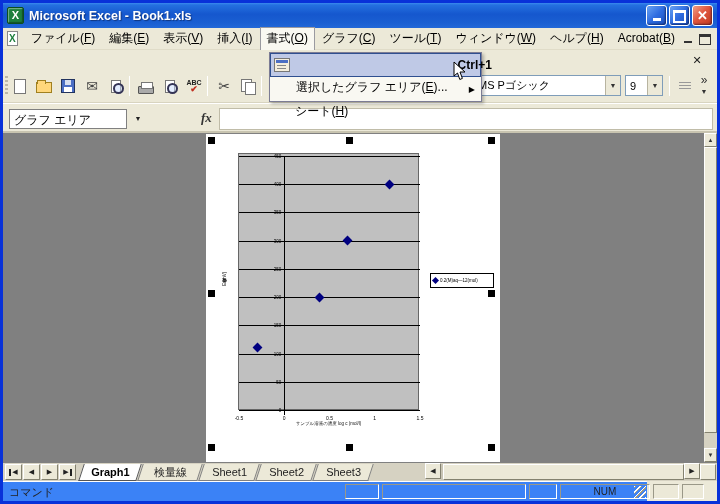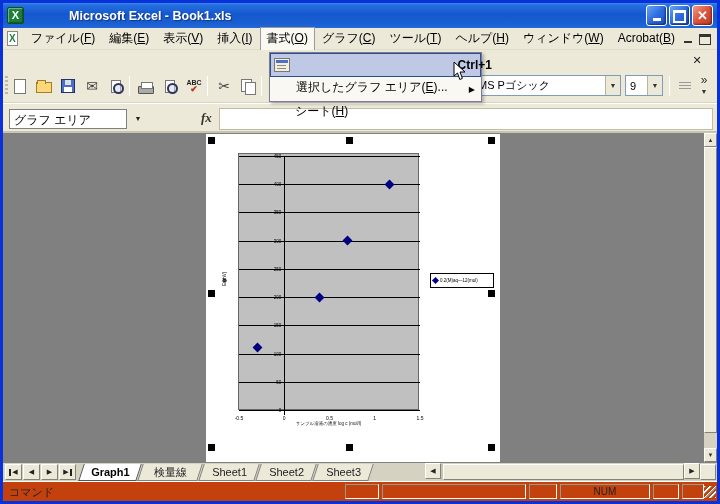--- a/index.html
+++ b/index.html
@@ -7,21 +7,21 @@
   body { position:relative; background:#0831D9; }
   .window { position:absolute; inset:0; border:3px solid #0831D9; background:#ECE9D8; }
 
   
   .titlebar { position:absolute; left:0; top:0; width:714px; height:25px;
     background:linear-gradient(180deg,#3A8AEE 0%,#2470E0 8%,#1557CE 45%,#1A5FD2 80%,#2268D8 100%);
     display:flex; align-items:center; padding:0 4px; }
   .app-icon { width:17px; height:17px; background:#1E7F3C; border:1px solid #0C4F20; border-radius:2px;
     color:#fff; font-weight:bold; font-size:11px; text-align:center; line-height:15px; margin-right:5px;
     box-shadow:inset -1px -1px 1px rgba(0,0,0,.35), inset 1px 1px 1px rgba(255,255,255,.4); }
-  .wtitle { color:#fff; font-size:12.5px; font-weight:bold; text-shadow:1px 1px 1px #10357E; flex:1;margin-left:40px; }
+  .wtitle { color:#fff; font-size:12.5px; font-weight:bold; text-shadow:1px 1px 1px #10357E; flex:1; }
   .winbtns { display:flex; gap:2px; }
   .wbtn { width:21px; height:21px; border-radius:3px; border:1px solid #fff; color:#fff;
     font-size:11px; line-height:19px; text-align:center; font-weight:bold;
     background:linear-gradient(135deg,#6AA4F4 0%,#2E6BE0 50%,#1D51BC 100%); box-shadow:inset -1px -1px 2px rgba(0,0,30,.5); }
   .wbtn.min::after { content:""; display:block; width:8px; height:3px; background:#fff; margin:12px auto 0; }
   .wbtn.max::after { content:""; display:block; width:9px; height:8px; border:2px solid #fff; border-top-width:3px; margin:4px auto 0; }
   .wbtn.close { background:linear-gradient(135deg,#F0A088 0%,#E0563F 45%,#C03A20 100%); font-size:13px; }
 
   
   .menubar { position:absolute; left:0; top:25px; width:714px; height:22px; background:#ECE9D8;
@@ -124,21 +124,21 @@
   .htrack { position:absolute; left:438px; top:1px; width:259px; height:16px; background:#C8C4B4; }
   .hthumb { position:absolute; left:2px; top:0; width:241px; height:16px; background:#ECE9D8;
     border:1px solid #fff; border-right-color:#848270; border-bottom-color:#848270; }
   .harr { position:absolute; top:0; width:16px; height:16px; background:#ECE9D8; border:1px solid #fff;
     border-right-color:#848270; border-bottom-color:#848270; font-size:7px; color:#222;
     display:flex; align-items:center; justify-content:center; }
   .tabsplit { position:absolute; left:697px; top:1px; width:16px; height:16px; background:#ECE9D8;
     border:1px solid #fff; border-right-color:#848270; border-bottom-color:#848270; }
 
   
-  .statusbar { position:absolute; left:0; top:478px; width:714px; height:20px; background:#c2410c;
+  .statusbar { position:absolute; left:0; top:478px; width:644px; height:20px; background:#3b82f6;
     border-top:1px solid #fff; font-size:11px; color:#222; }
   .stext { position:absolute; left:6px; top:3px; }
   .spanel { position:absolute; top:2px; height:15px; border:1px solid #9A9888; border-bottom-color:#fff; border-right-color:#fff; }
   .spanel.num { text-align:center; line-height:14px; font-size:10px; }
   .grip { position:absolute; right:1px; top:4px; width:12px; height:12px;
     background:repeating-linear-gradient(135deg,#fff 0 1px,#9A9888 1px 2px,transparent 2px 4px); }
 
   
   .menupop { position:absolute; left:266px; top:49px; width:213px; background:#F9F8F2;
     border:1px solid #7C7C94; box-shadow:2px 2px 3px rgba(0,0,0,.25); z-index:50; font-size:12px; }
@@ -172,22 +172,22 @@
 
   <div class="menubar">
     <div class="wbicon">X</div>
     <span class="menu-item ukey">ファイル(<u>F</u>)</span>
     <span class="menu-item ukey">編集(<u>E</u>)</span>
     <span class="menu-item ukey">表示(<u>V</u>)</span>
     <span class="menu-item ukey">挿入(<u>I</u>)</span>
     <span class="menu-item ukey open">書式(<u>O</u>)</span>
     <span class="menu-item ukey">グラフ(<u>C</u>)</span>
     <span class="menu-item ukey">ツール(<u>T</u>)</span>
+    <span class="menu-item ukey">ウィンドウ(<u>W</u>)</span>
     <span class="menu-item ukey">ヘルプ(<u>H</u>)</span>
-    <span class="menu-item ukey">ウィンドウ(<u>W</u>)</span>
     <span class="menu-item ukey">Acrobat(<u>B</u>)</span>
     <div class="mb-ctrls">
       <div class="mb-min"></div>
       <div class="mb-rest"></div>
     </div>
   </div>
 
   <div class="row2">
     <div class="mb-close">✕</div>
   </div>

